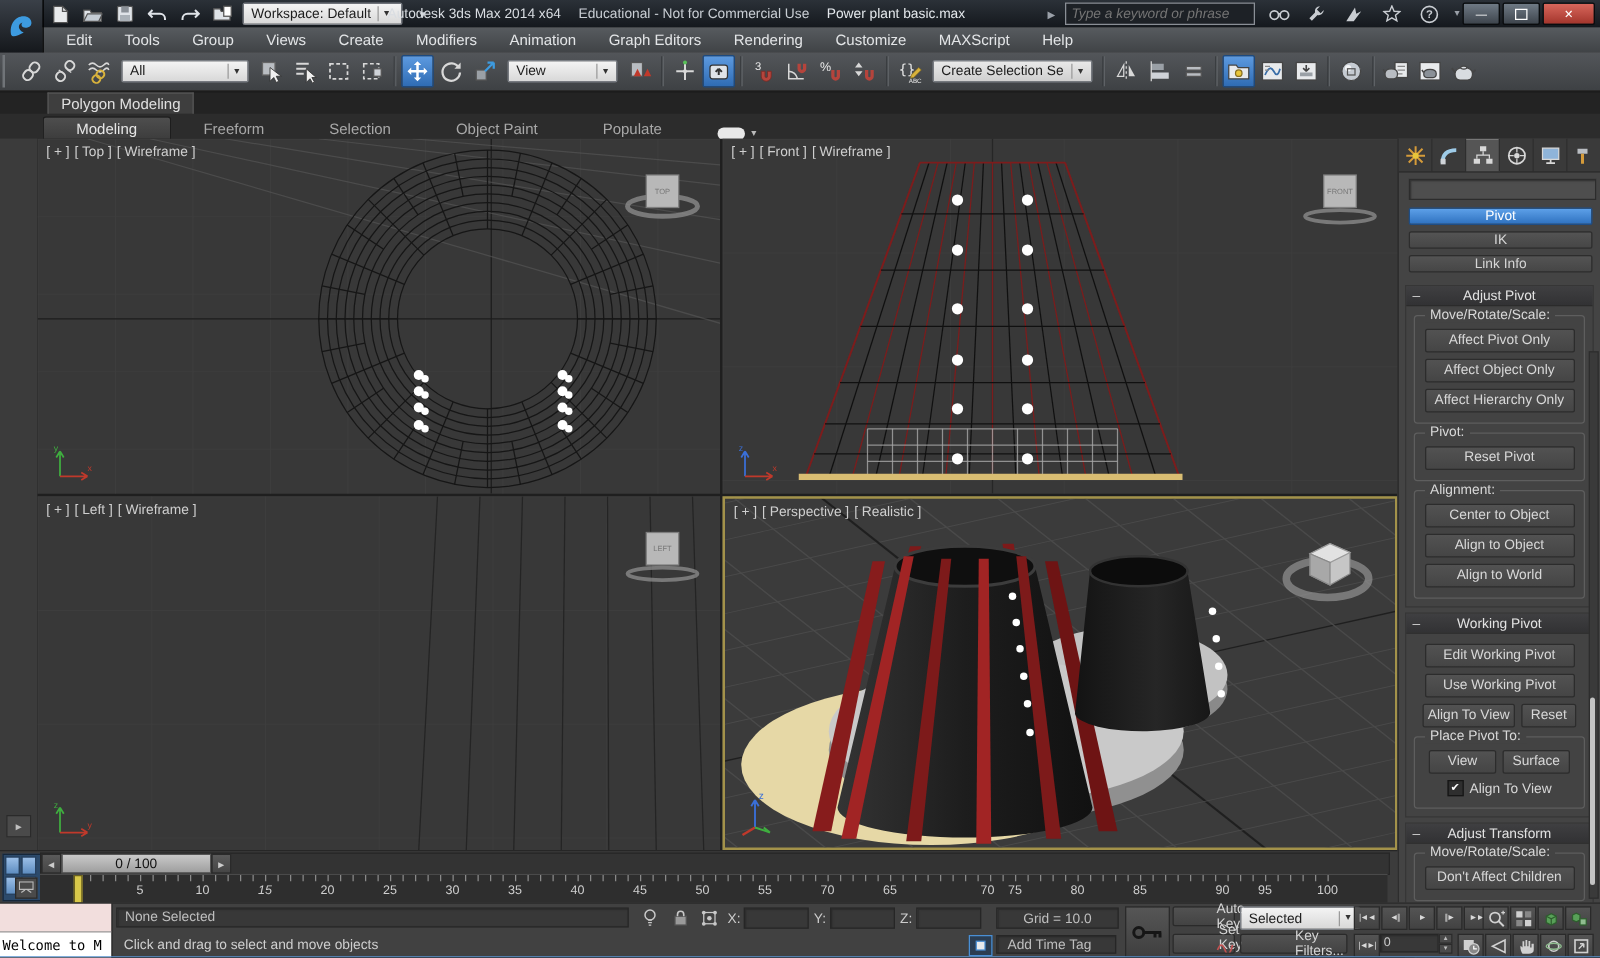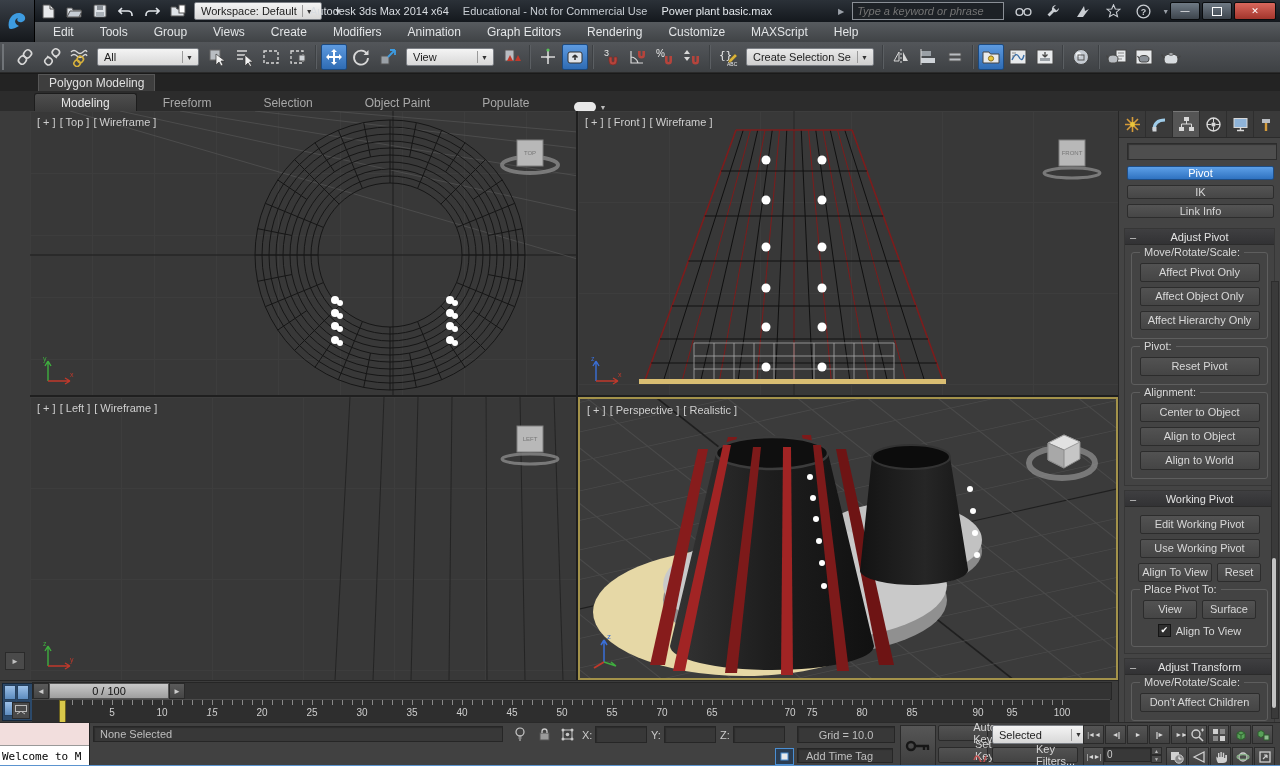--- a/index.html
+++ b/index.html
@@ -1079,20 +1079,23 @@
   <div id="statusbar">
     <div id="listener">
       <div class="pink"></div>
       <div class="white">
           <span>Welcome to M</span>
         </div>
     </div>
     <div id="sel-status" class="inset">
         <span>None Selected</span>
       </div>
+    <div id="prompt-line">
+        <span>Click and drag to select and move objects</span>
+      </div>
 
     <span class="sb-ic" style="left:510px;">
       <svg width="10" height="15" viewBox="0 0 10 15">
           <circle cx="5" cy="5" r="4" fill="none" stroke="#c8c8c8" stroke-width="1.2"></circle>
           <path d="M3.5 9 h3 M3.5 11 h3 M4 13 h2" stroke="#c8c8c8"></path>
         </svg>
     </span>
     <span class="sb-ic" style="left:534px;">
       <svg width="13" height="14" viewBox="0 0 13 14">
           <rect x="2" y="6" width="9" height="7" fill="#9a9a9a" stroke="#555"></rect>

